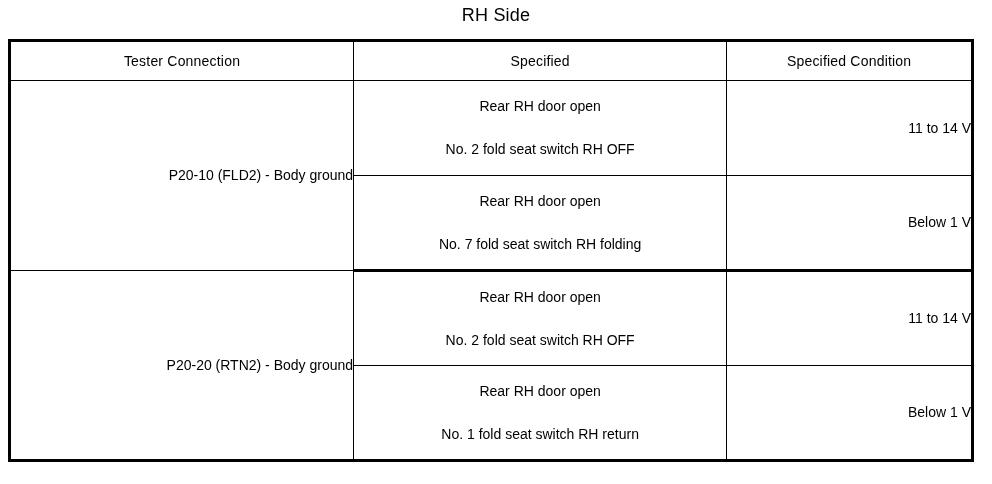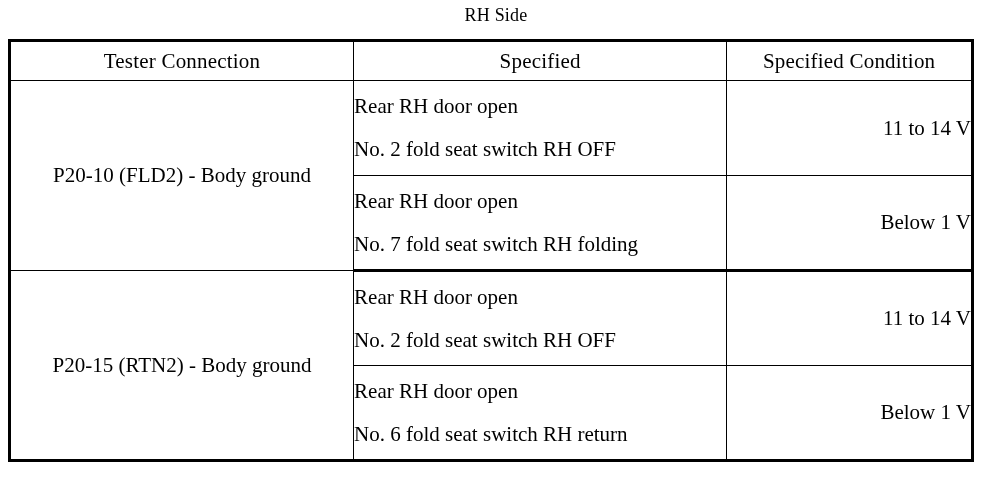--- a/index.html
+++ b/index.html
@@ -13,21 +13,20 @@
     height: 484px;
     font-family: "Liberation Sans", sans-serif;
     color: #000000;
     overflow: hidden;
   }
   .page {
     position: relative;
     width: 992px;
     height: 484px;
     box-sizing: border-box;
-    font-family: Liberation Serif, serif;
   }
   .table-title {
     text-align: center;
     font-size: 18px;
     line-height: 20px;
     font-weight: normal;
     padding-top: 5px;
     letter-spacing: 0.2px;
   }
   .table-wrap {
@@ -44,40 +43,40 @@
   }
   table.spec-table col.c1 { width: 343px; }
   table.spec-table col.c2 { width: 372px; }
   table.spec-table col.c3 { width: 245px; }
 
   table.spec-table th,
   table.spec-table td {
     border: 1px solid #000000;
     padding: 0;
     vertical-align: middle;
-    font-size: 21px;
+    font-size: 14px;
     line-height: 21px;
     font-weight: normal;
   }
   thead th {
     text-align: center;
     font-weight: bold;
     height: 38px;
     border-bottom: 3px solid #000000;
     font-size: 18px;
     letter-spacing: 0.2px;
   }
   td.tester-cell {
-    text-align: center;
+    text-align: right;
     padding: 0 8px 0 12px;
     border-right: 2px solid #000000;
     vertical-align: middle;
   }
   td.cond-cell {
-    text-align: left;
+    text-align: center;
     padding: 8px 6px 8px 10px;
     vertical-align: top;
     border-right: 2px solid #000000;
     height: 95px;
     box-sizing: border-box;
   }
   td.spec-cell {
     text-align: right;
     padding: 0 6px 0 10px;
     vertical-align: middle;
@@ -143,34 +142,34 @@
             <span class="cond-line-1">Rear RH door open</span>
             <span class="cond-line-2">No. 7 fold seat switch RH folding</span>
           </td>
           <td class="spec-cell">
             <span class="spec-text">Below 1 V</span>
           </td>
         </tr>
 
         <tr>
           <td class="tester-cell" rowspan="2">
-            <span class="tester-text">P20-15 (RTN2) - Body ground</span>
+            <span class="tester-text">P20-20 (RTN2) - Body ground</span>
           </td>
           <td class="cond-cell">
             <span class="cond-line-1">Rear RH door open</span>
             <span class="cond-line-2">No. 2 fold seat switch RH OFF</span>
           </td>
           <td class="spec-cell">
             <span class="spec-text">11 to 14 V</span>
           </td>
         </tr>
         <tr>
           <td class="cond-cell">
             <span class="cond-line-1">Rear RH door open</span>
-            <span class="cond-line-2">No. 6 fold seat switch RH return</span>
+            <span class="cond-line-2">No. 1 fold seat switch RH return</span>
           </td>
           <td class="spec-cell">
             <span class="spec-text">Below 1 V</span>
           </td>
         </tr>
 
       </tbody>
     </table>
   </div>
 

